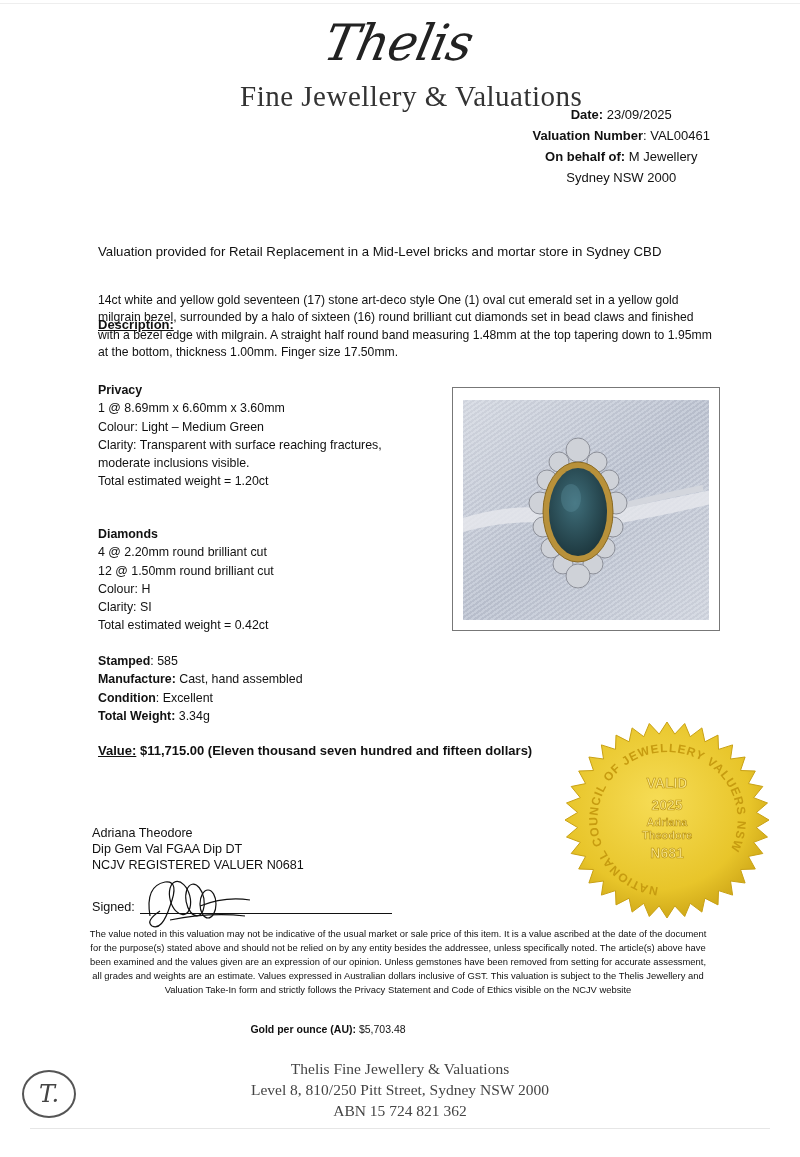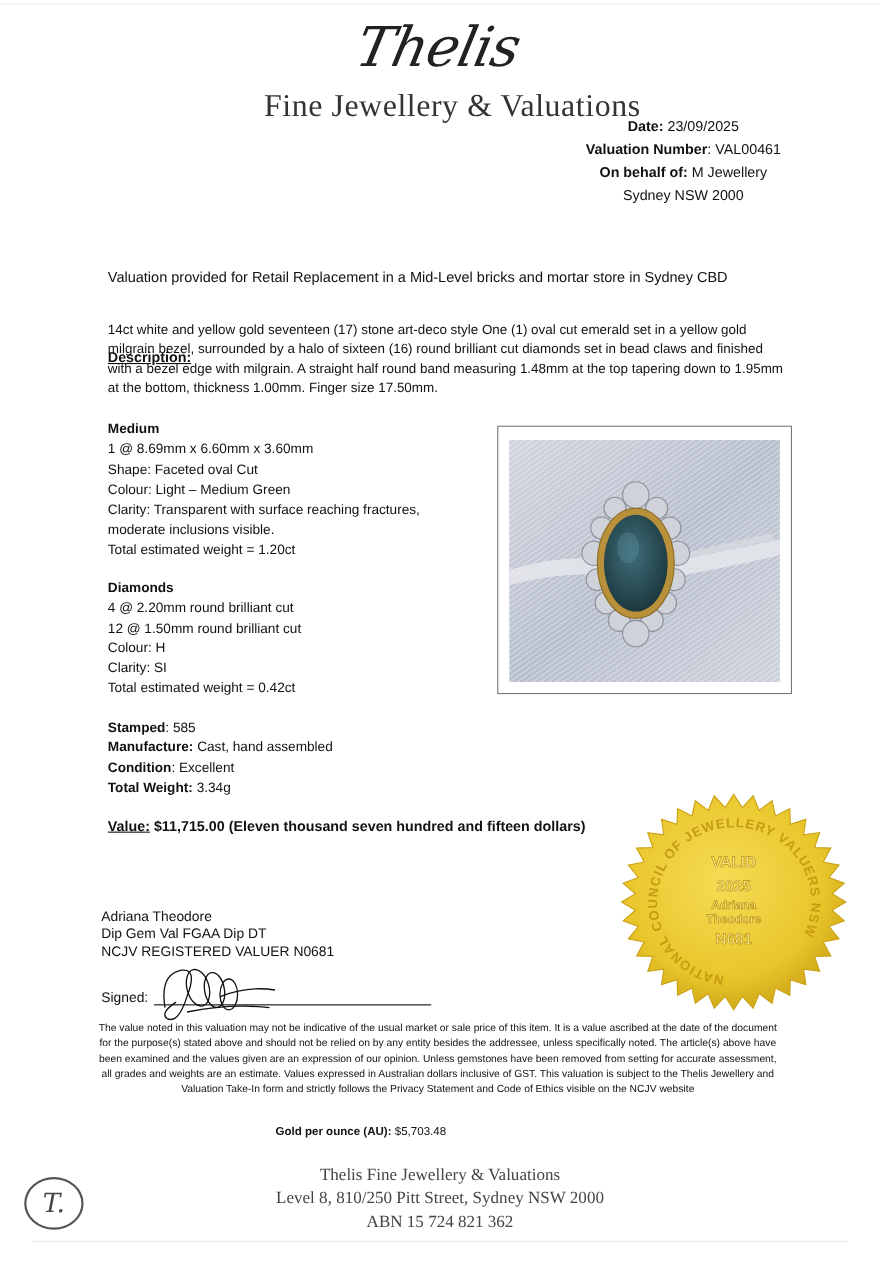--- a/index.html
+++ b/index.html
@@ -46,23 +46,22 @@
   <div><b>On behalf of:</b> <span>M Jewellery</span></div>
   <div>Sydney NSW 2000</div>
 </div>
 
 <div class="abs purpose">Valuation provided for Retail Replacement in a Mid-Level bricks and mortar store in Sydney CBD</div>
 
 <div class="abs desc-head">Description:</div>
 <div class="abs desc">14ct white and yellow gold seventeen (17) stone art-deco style One (1) oval cut emerald set in a yellow gold milgrain bezel, surrounded by a halo of sixteen (16) round brilliant cut diamonds set in bead claws and finished with a bezel edge with milgrain. A straight half round band measuring 1.48mm at the top tapering down to 1.95mm at the bottom, thickness 1.00mm. Finger size 17.50mm.</div>
 
 <div class="abs block" style="top:381px;">
-  <div class="h">Medium</div>
+  <div class="h">Privacy</div>
   <div>1 @ 8.69mm x 6.60mm x 3.60mm</div>
-  <div>Shape: Faceted oval Cut</div>
   <div>Colour: Light – Medium Green</div>
   <div>Clarity: Transparent with surface reaching fractures,</div>
   <div>moderate inclusions visible.</div>
   <div>Total estimated weight = 1.20ct</div>
 </div>
 
 <div class="abs block" style="top:525px;">
   <div class="h">Diamonds</div>
   <div>4 @ 2.20mm round brilliant cut</div>
   <div>12 @ 1.50mm round brilliant cut</div>

